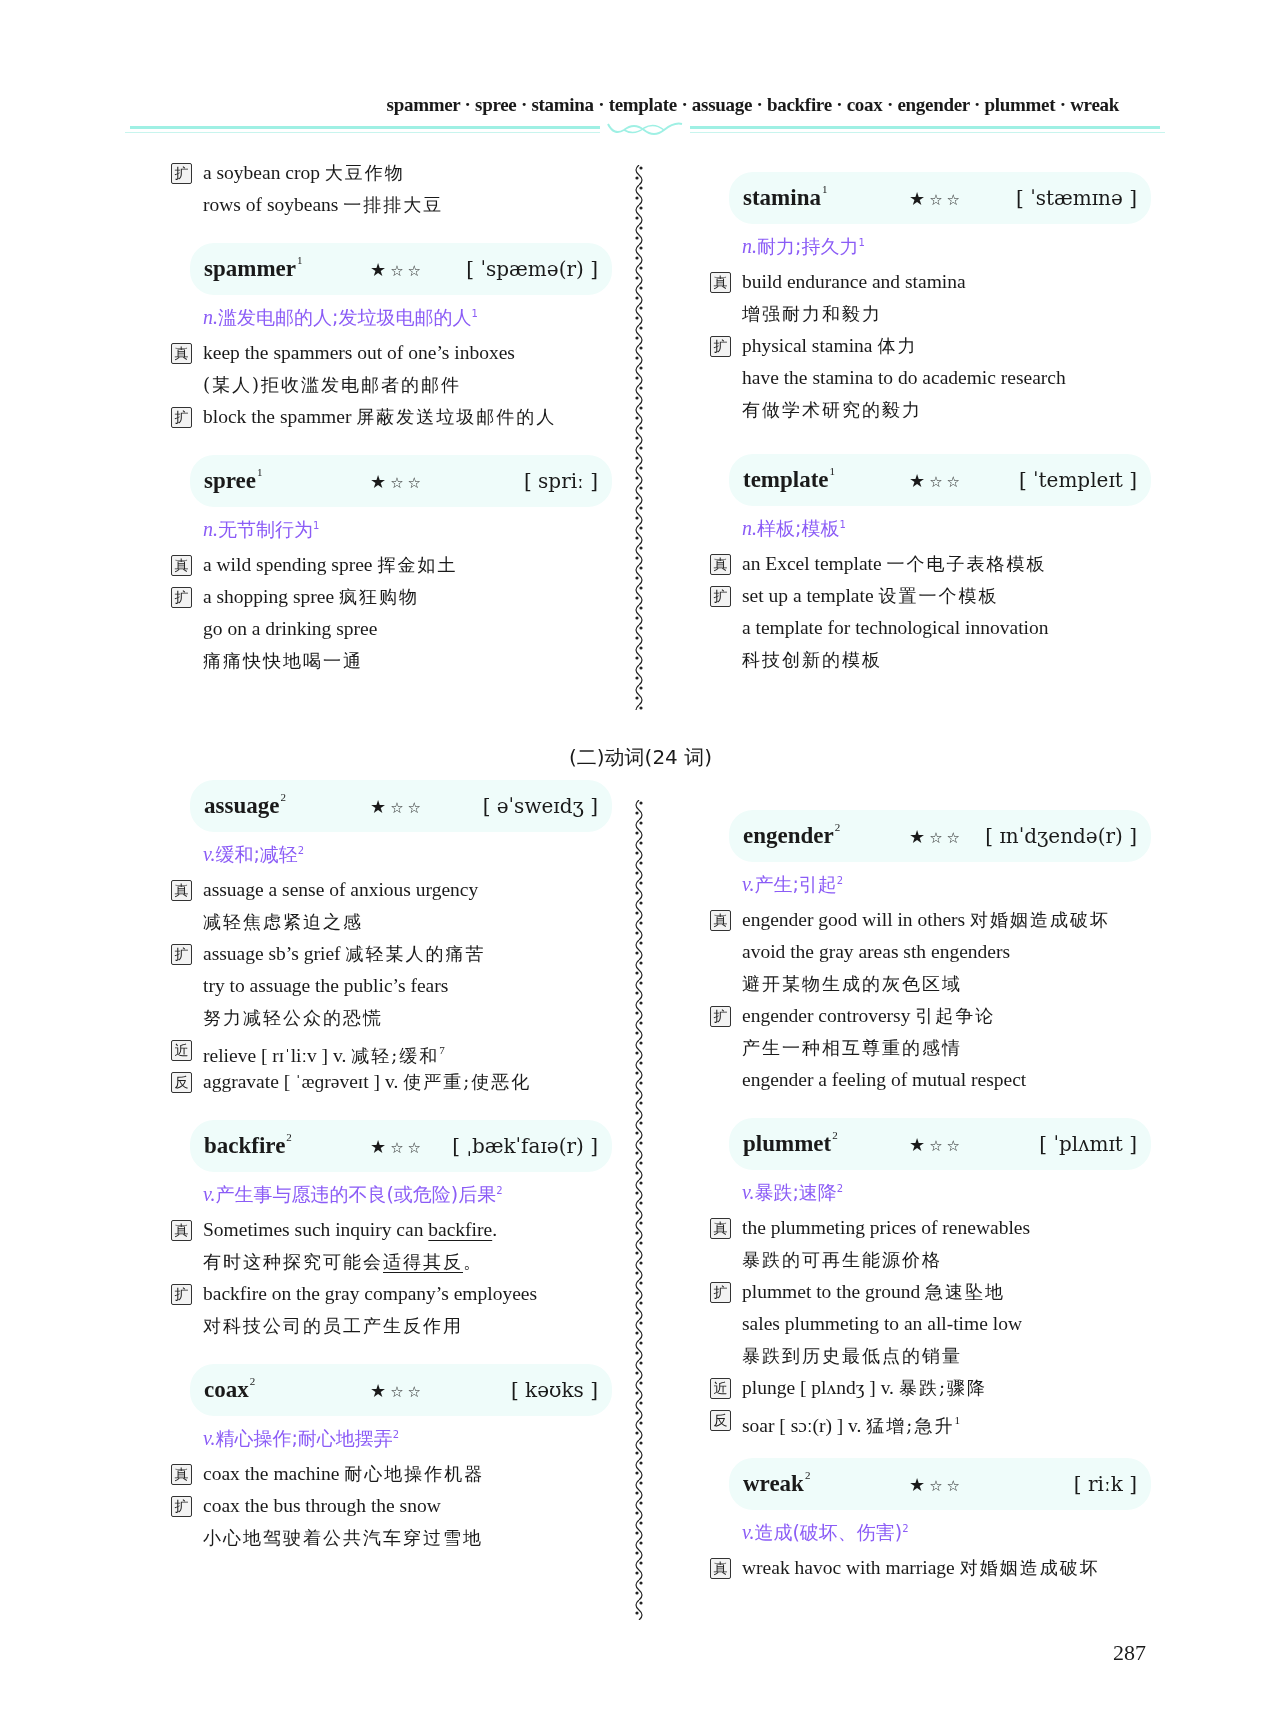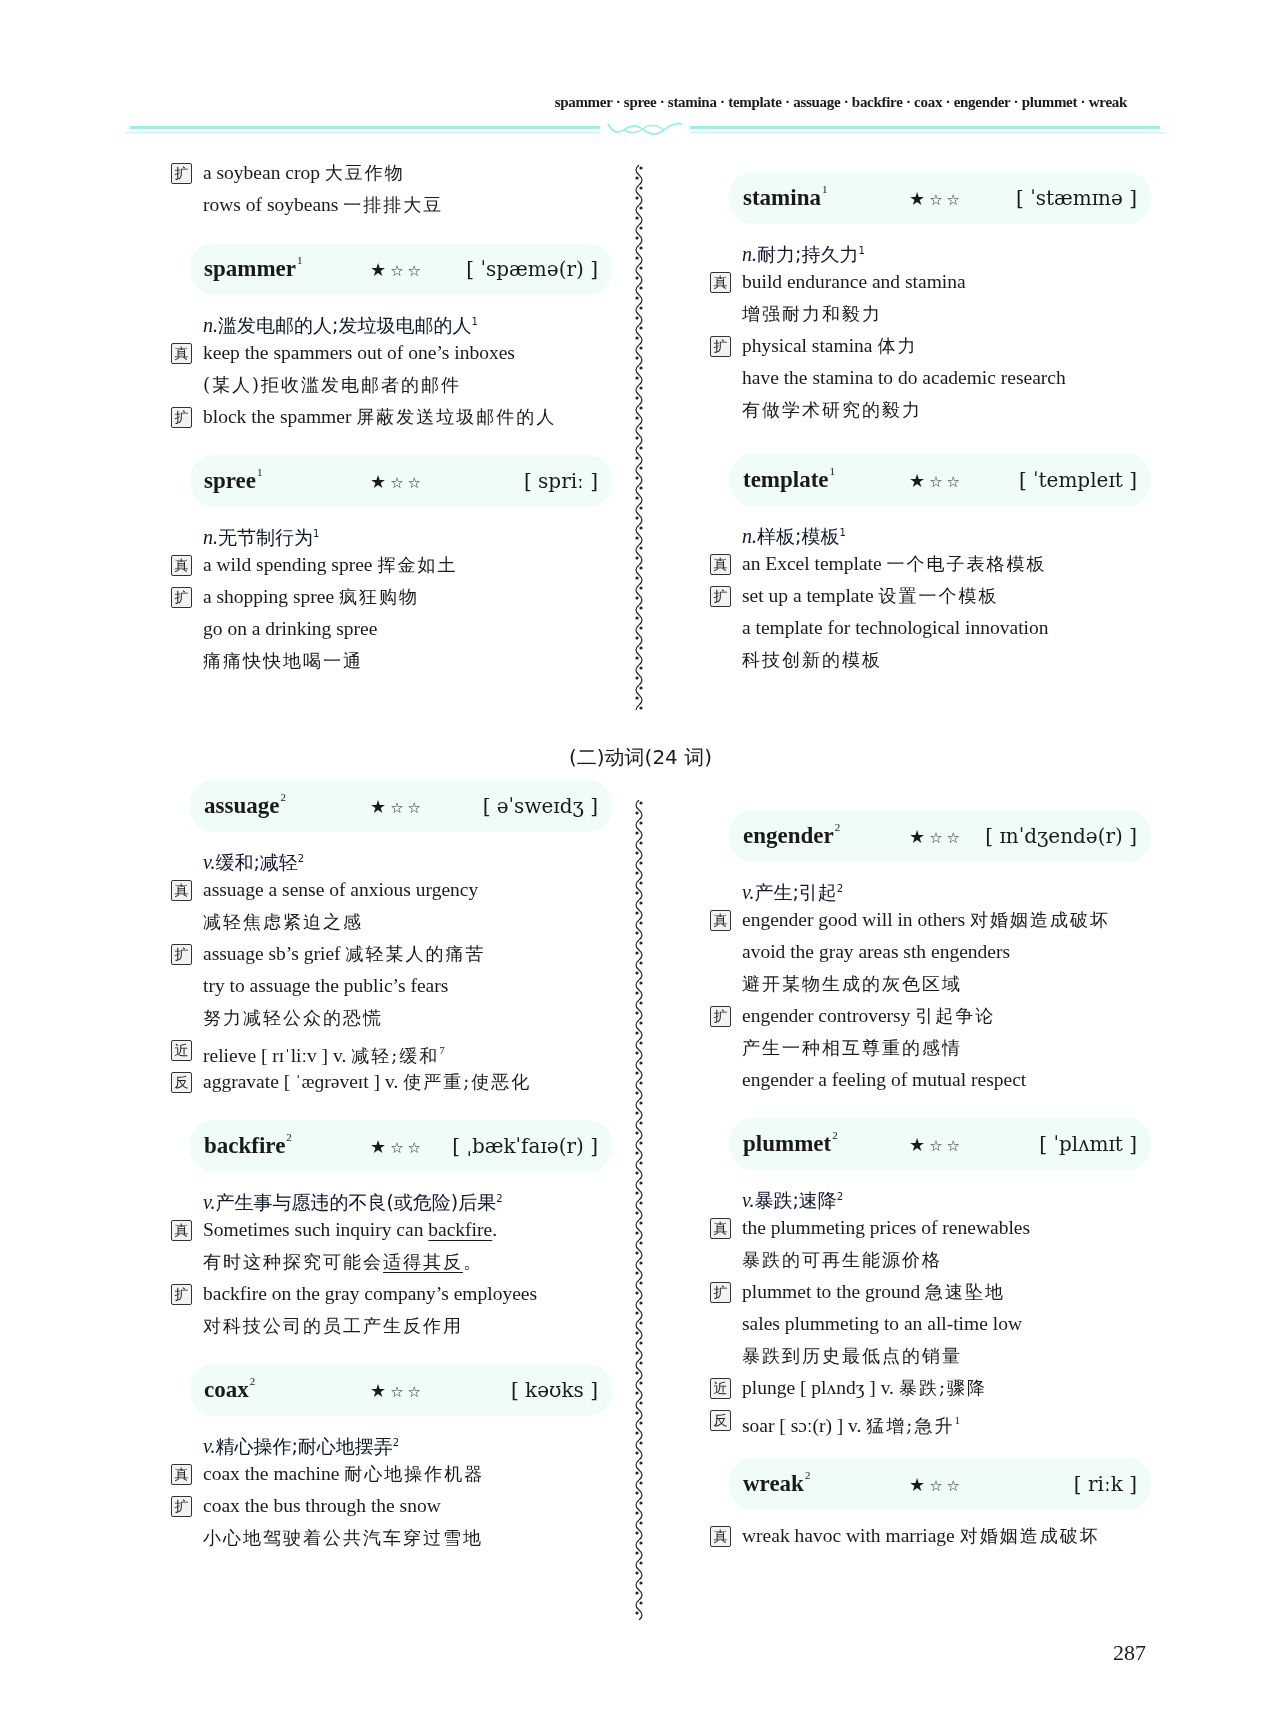--- a/index.html
+++ b/index.html
@@ -1,35 +1,35 @@
 <!DOCTYPE html>
 <html><head>
 <meta charset="utf-8">
 <style>
   html, body { margin:0; padding:0; background:#ffffff; }
   body { width:1281px; height:1724px; position:relative; overflow:hidden;
          font-family:"Liberation Serif", "DejaVu Serif", serif; color:#1a1a1a; }
-  .running-head { position:absolute; top:94px; right:154px; font-size:15px; font-weight:bold;
+  .running-head { position:absolute; top:94px; right:162px; font-size:19px; font-weight:bold;
                   letter-spacing:-0.3px; white-space:nowrap; }
   .rule1 { position:absolute; left:130px; width:1030px; top:126px; height:3px; background:#9ff0e4; }
   .rule2 { position:absolute; left:125px; width:1040px; top:132px; height:1px; background:#c8f5ee; }
   .ornament { position:absolute; left:600px; top:120px; width:90px; height:18px; background:#fff; }
   .col { position:absolute; width:480px; }
   .col-left { left:165px; }
   .col-right { left:704px; }
   .divider { position:absolute; left:632px; width:14px; }
   .entry-head { position:relative; height:52px; margin-left:25px; width:422px; background:#effcfa;
                 border-radius:24px; display:flex; align-items:center; }
   .entry-word { position:absolute; left:14px; font-weight:bold; font-size:23px; }
   .entry-word sup { font-size:11px; font-weight:normal; vertical-align:top; position:relative; top:-2px; margin-left:1px; }
   .entry-stars { position:absolute; left:180px; font-size:18px; font-family:"DejaVu Sans", sans-serif; letter-spacing:4px; }
   .entry-stars .off { font-size:15px; }
   .entry-ipa { position:absolute; right:14px; font-size:20px; font-family:"DejaVu Serif", serif; }
-  .sense { color:#0f172a; font-family:"DejaVu Sans", sans-serif; font-size:19px; margin-left:38px;
-           height:32px; line-height:40px; }
+  .sense { color:#8b5cf6; font-family:"DejaVu Sans", sans-serif; font-size:19px; margin-left:38px;
+           height:32px; line-height:24px; }
   .sense i { font-family:"Liberation Serif", serif; font-size:20px; }
   .sense sup { font-size:10px; vertical-align:top; position:relative; top:-3px; }
   .line { position:relative; height:32px; line-height:32px; font-size:19.5px; padding-left:38px; white-space:nowrap; }
   .line .zh { font-family:"DejaVu Serif", serif; font-size:18px; letter-spacing:2px; }
   .tag { position:absolute; left:6px; top:6px; width:19px; height:19px; border:1.2px solid #333;
          font-family:"DejaVu Sans", sans-serif; font-size:14px; line-height:19px; text-align:center;
          background:#f3f3f3; border-radius:2px; }
   .u { text-decoration:underline; text-underline-offset:4px; }
   .section-title { position:absolute; top:744px; left:0; width:1281px; text-align:center;
                    font-family:"DejaVu Sans", sans-serif; font-size:20px; }
@@ -226,17 +226,18 @@
   </div>
   <div style="height:22px"></div>
 
   <div>
     <div class="entry-head">
       <span class="entry-word"><span>wreak</span><sup>2</sup></span>
       <span class="entry-stars"><span>★</span><span class="off">☆☆</span></span>
       <span class="entry-ipa">[ riːk ]</span>
     </div>
     <div style="height:10px"></div>
+    <div class="sense"><i>v.</i><span>造成(破坏、伤害)</span><sup>2</sup></div>
     <div class="line"><span class="tag">真</span><span>wreak havoc with marriage</span> <span class="zh">对婚姻造成破坏</span></div>
   </div>
 </div>
 
 <div class="page-no">287</div>
 
 </body></html>

